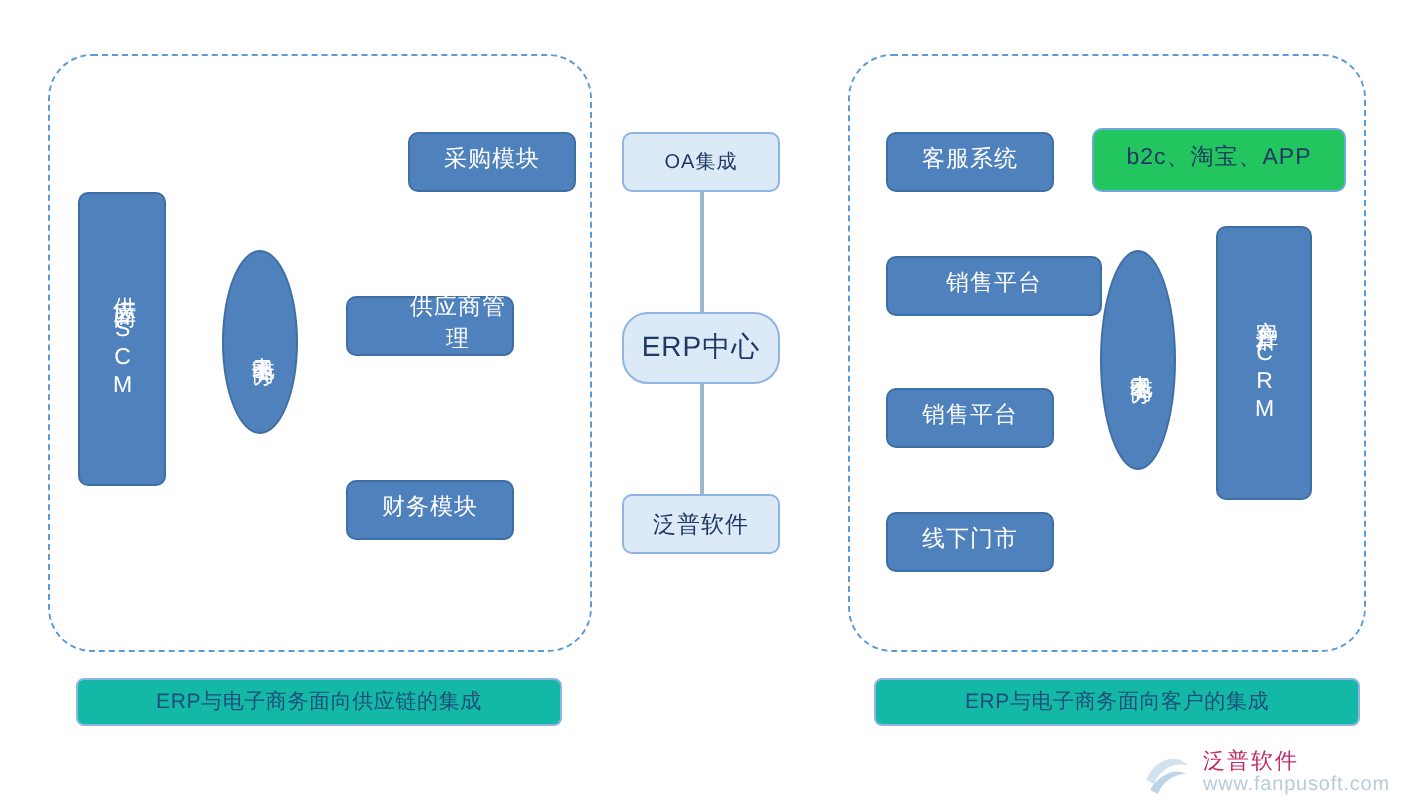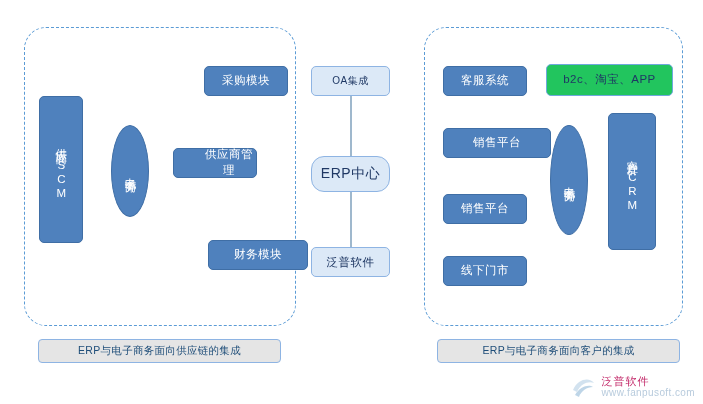--- a/index.html
+++ b/index.html
@@ -75,21 +75,21 @@
     justify-content: center;
     text-align: center;
     writing-mode: vertical-rl;
     text-orientation: upright;
     letter-spacing: 1px;
     line-height: 1.15;
   }
   .caption {
     position: absolute;
     box-sizing: border-box;
-    background: #e5e5e5;
+    background: #14b8a6;
     border: 1px solid #8eb4e3;
     border-radius: 4px;
     color: #1f4e79;
     font-size: 10.5px;
     display: flex;
     align-items: center;
     justify-content: center;
     text-align: center;
     letter-spacing: 0.3px;
   }
@@ -149,21 +149,21 @@
   <div class="dashed-group" id="group-left"></div>
 
   <div class="dashed-group" id="group-right"></div>
 
   <div class="box vertical" style="left:39px; top:96px; width:44px; height:147px;">供应商 SCM</div>
 
   <div class="ellipse" style="left:111px; top:125px; width:38px; height:92px;">电子商务</div>
 
   <div class="box" style="left:173px; top:66px; width:84px; height:30px;margin-left:31px;">采购模块</div>
   <div class="box" style="left:173px; top:148px; width:84px; height:30px;padding-left:28px;">供应商管理</div>
-  <div class="box" style="left:173px; top:240px; width:100px; height:30px;margin-left:35px;">财务模块</div>
+  <div class="box" style="left:173px; top:240px; width:84px; height:30px;">财务模块</div>
 
   <div class="connector" style="left:350px; top:96px; width:1.5px; height:60px;"></div>
   <div class="connector" style="left:350px; top:192px; width:1.5px; height:55px;"></div>
 
   <div class="center-box" style="left:311px; top:66px; width:79px; height:30px; font-size:10px;">OA集成</div>
 
   <div class="center-box" style="left:311px; top:156px; width:79px; height:36px;border-radius:13px;">ERP中心</div>
 
   <div class="center-box" style="left:311px; top:247px; width:79px; height:30px; font-size:11.5px;">泛普软件</div>
 

